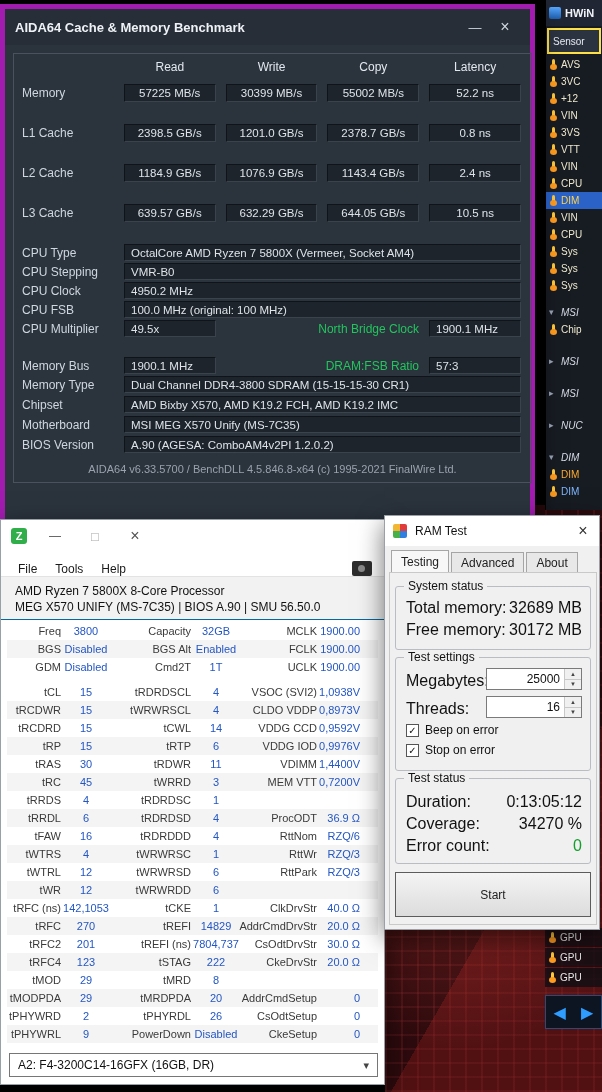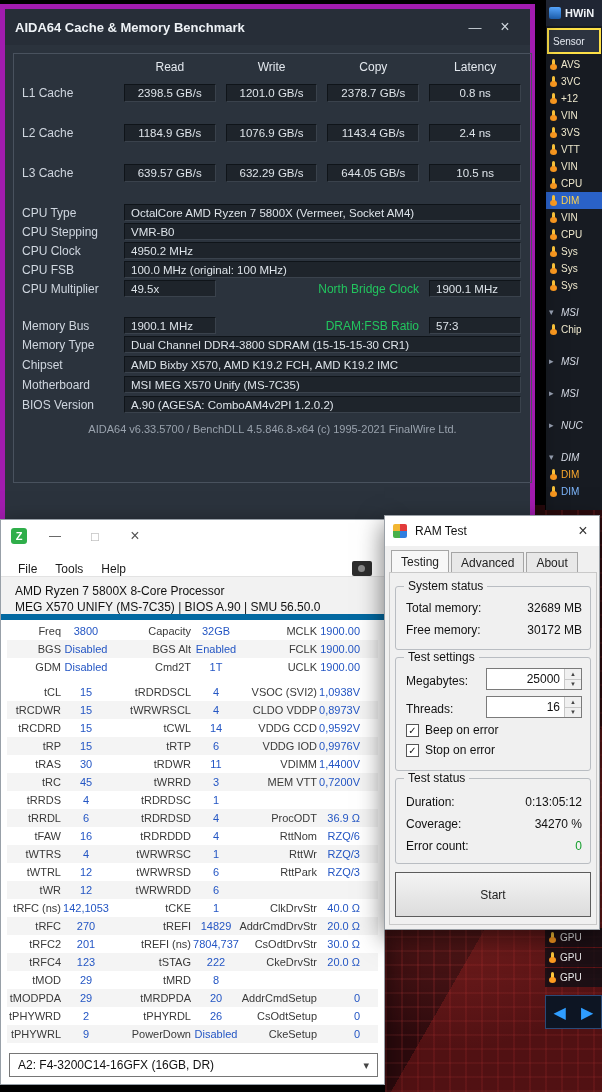--- a/index.html
+++ b/index.html
@@ -86,21 +86,21 @@
   .zen-icon{width:16px;height:16px;background:#2fae4a;border-radius:3px;color:#fff;font-size:11px;font-weight:bold;
             display:flex;align-items:center;justify-content:center;margin-right:8px}
   .zen-title{flex:1;font-size:12px;color:#444}
   .zen-ctl{width:40px;height:32px;display:flex;align-items:center;justify-content:center;color:#555;font-size:12px}
   .zen-ctl.max{color:#aaa}
   .zen-menubar{height:24px;display:flex;align-items:flex-end;padding:0 8px;background:#fff}
   .menu-items{display:flex}
   .menu-item{font-size:12px;color:#1a1a1a;padding:0 9px}
   .shot-btn{margin-left:auto;width:20px;height:15px;background:#2d2d2d;border-radius:2px;position:relative;margin-right:4px}
   .shot-btn::after{content:"";position:absolute;left:6px;top:4px;width:7px;height:7px;border-radius:50%;background:#8a8a8a}
-  .zen-header{height:44px;background:#f2f2f2;border-top:1px solid #e3e3e3;border-bottom:6px solid #0369a1;
+  .zen-header{height:44px;background:#f2f2f2;border-top:1px solid #e3e3e3;border-bottom:1px solid #0369a1;
               padding:6px 0 0 14px;font-size:12px;color:#111;line-height:16px}
   .zen-table{padding:0 6px;margin-top:2px}
   .zt-main{margin-top:7px}
   .zt-row{display:flex;align-items:center;height:18px;font-size:11px}
   .zen-table div.zt-row:nth-of-type(even){background:#f4f4f4}
   .zl,.zv{display:flex;white-space:nowrap;align-items:center;height:100%}
   .zl{justify-content:flex-end;color:#3a3a3a}
   .zv{justify-content:center;color:#2456c4}
   .c1{width:54px}.c2{width:50px}.c3{width:80px}.c4{width:50px}.c5{width:76px}
   .c6{width:57px;justify-content:flex-end;padding-right:14px}
@@ -120,21 +120,21 @@
   .rt-tabs{position:absolute;left:6px;top:34px;display:flex;align-items:flex-end;height:22px}
   .rt-tab{height:20px;padding:0 9px;font-size:12px;display:flex;align-items:center;background:#e8e8e8;
           border:1px solid #a5a5a5;border-bottom:none;margin-right:2px;color:#222}
   .rt-tab[data-v="active"]{background:#f7f7f7;height:22px}
   .rt-page{position:absolute;left:4px;top:56px;width:208px;height:353px;border:1px solid #c9c9c9;background:#f0f0f0}
   .rt-group{position:absolute;left:10px;width:196px;border:1px solid #b9bdc2;border-radius:3px;z-index:5}
   .rt-group-title{position:absolute;top:-8px;left:8px;background:#f0f0f0;padding:0 4px;font-size:12px}
   .g-sys{top:70px;height:64px}
   .g-set{top:141px;height:114px}
   .g-stat{top:262px;height:86px}
-  .rt-line{position:absolute;left:10px;right:8px;display:flex;align-items:center;font-size:12px;height:18px}
+  .rt-line{position:absolute;left:10px;right:8px;display:flex;align-items:center;font-size:16px;height:18px}
   .rt-value{margin-left:auto}
   .err{color:#149e2c}
   .rt-spin{position:absolute;right:8px;width:96px;height:22px;border:1px solid #7a7a7a;background:#fff;display:flex;z-index:6}
   .spin-val{flex:1;display:flex;align-items:center;justify-content:flex-end;padding-right:4px;font-size:12px}
   .spin-btns{width:17px;border-left:1px solid #c8c8c8;display:flex;flex-direction:column}
   .spin-up,.spin-down{flex:1;display:flex;align-items:center;justify-content:center;font-size:6px;color:#444;background:#f0f0f0}
   .spin-up{border-bottom:1px solid #c8c8c8}
   .ico-up::before{content:"▲"}
   .ico-down::before{content:"▼"}
   .rt-check{position:absolute;left:10px;display:flex;align-items:center;font-size:12px;height:16px}
@@ -312,20 +312,27 @@
           <span class="bh">Read</span>
 
           <span class="bh">Write</span>
 
           <span class="bh">Copy</span>
 
           <span class="bh">Latency</span>
         </div>
       <div>
 
+          <div class="bench-row">
+            <span class="b-label">Memory</span>
+            <span class="b-cell">57225 MB/s</span>
+            <span class="b-cell">30399 MB/s</span>
+            <span class="b-cell">55002 MB/s</span>
+            <span class="b-cell">52.2 ns</span>
+          </div>
 
           <div class="bench-row">
             <span class="b-label">L1 Cache</span>
             <span class="b-cell">2398.5 GB/s</span>
             <span class="b-cell">1201.0 GB/s</span>
             <span class="b-cell">2378.7 GB/s</span>
             <span class="b-cell">0.8 ns</span>
           </div>
 
           <div class="bench-row">

